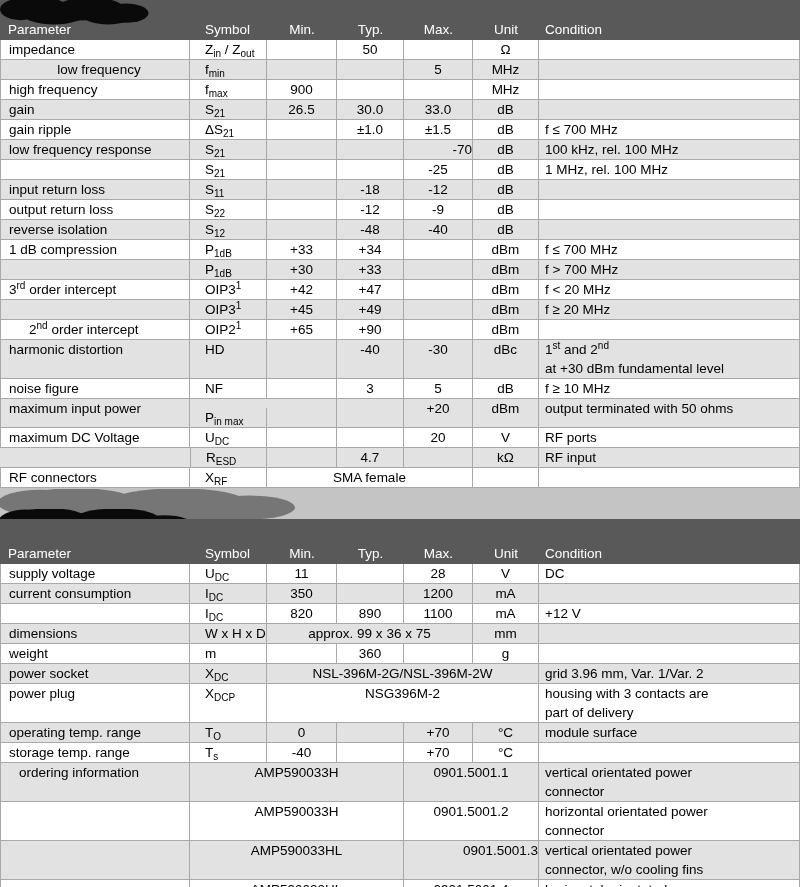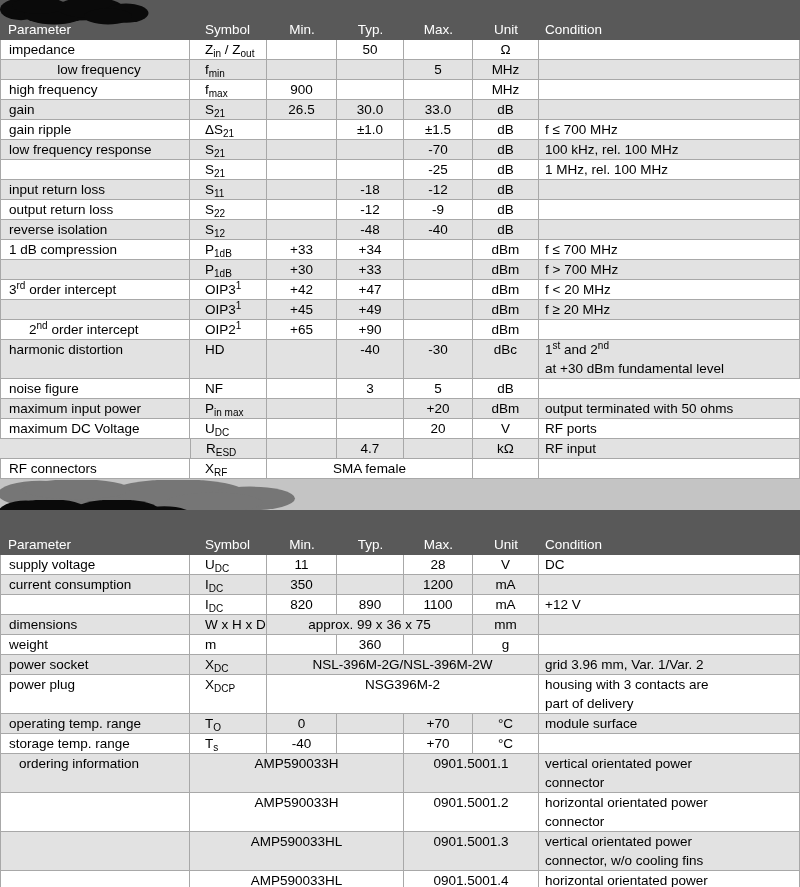--- a/index.html
+++ b/index.html
@@ -108,21 +108,21 @@
           <div class="cell c-num" style="grid-column: 4 / 5;">±1.0</div>
           <div class="cell c-num" style="grid-column: 5 / 6;">±1.5</div>
           <div class="cell c-unit" style="grid-column: 6 / 7;">dB</div>
           <div class="cell c-cond" style="grid-column: 7 / 8;">f ≤ 700 MHz</div>
         </div>
         <div class="row g">
           <div class="cell c-param" style="grid-column: 1 / 2;">low frequency response</div>
           <div class="cell c-sym" style="grid-column: 2 / 3;"><span>S</span><sub>21</sub></div>
           <div class="cell c-num" style="grid-column: 3 / 4;"></div>
           <div class="cell c-num" style="grid-column: 4 / 5;"></div>
-          <div class="cell c-num" style="grid-column: 5 / 6;">-70</div>
+          <div class="cell c-num" style="grid-column: 5 / 6; text-align: right;">-70</div>
           <div class="cell c-unit" style="grid-column: 6 / 7;">dB</div>
           <div class="cell c-cond" style="grid-column: 7 / 8;">100 kHz, rel. 100 MHz</div>
         </div>
         <div class="row">
           <div class="cell c-param" style="grid-column: 1 / 2;"></div>
           <div class="cell c-sym" style="grid-column: 2 / 3;"><span>S</span><sub>21</sub></div>
           <div class="cell c-num" style="grid-column: 3 / 4;"></div>
           <div class="cell c-num" style="grid-column: 4 / 5;"></div>
           <div class="cell c-num" style="grid-column: 5 / 6;">-25</div>
           <div class="cell c-unit" style="grid-column: 6 / 7;">dB</div>
@@ -210,24 +210,25 @@
           <div class="cell c-cond" style="grid-column: 7 / 8;"><span>1</span><sup>st</sup><span> and 2</span><sup>nd</sup><span>
 at +30 dBm fundamental level</span></div>
         </div>
         <div class="row">
           <div class="cell c-param" style="grid-column: 1 / 2;">noise figure</div>
           <div class="cell c-sym" style="grid-column: 2 / 3;">NF</div>
           <div class="cell c-num" style="grid-column: 3 / 4;"></div>
           <div class="cell c-num" style="grid-column: 4 / 5;">3</div>
           <div class="cell c-num" style="grid-column: 5 / 6;">5</div>
           <div class="cell c-unit" style="grid-column: 6 / 7;">dB</div>
+          <div class="cell c-cond" style="grid-column: 7 / 8;">f ≥ 10 MHz</div>
         </div>
         <div class="row g">
           <div class="cell c-param" style="grid-column: 1 / 2;">maximum input power</div>
-          <div class="cell c-sym" style="grid-column: 2 / 3;"><span>P</span><sub>in max</sub></div>
+          <div class="cell c-sym" style="grid-column: 2 / 3; margin-top: 9px;"><span>P</span><sub>in max</sub></div>
           <div class="cell c-num" style="grid-column: 3 / 4;"></div>
           <div class="cell c-num" style="grid-column: 4 / 5;"></div>
           <div class="cell c-num" style="grid-column: 5 / 6;">+20</div>
           <div class="cell c-unit" style="grid-column: 6 / 7;">dBm</div>
           <div class="cell c-cond" style="grid-column: 7 / 8;">output terminated with 50 ohms</div>
         </div>
         <div class="row">
           <div class="cell c-param" style="grid-column: 1 / 2;">maximum DC Voltage</div>
           <div class="cell c-sym" style="grid-column: 2 / 3;"><span>U</span><sub>DC</sub></div>
           <div class="cell c-num" style="grid-column: 3 / 4;"></div>
@@ -370,21 +371,21 @@
         <div class="row tall">
           <div class="cell c-param" style="grid-column: 1 / 2;"></div>
           <div class="cell c-part" style="grid-column: 2 / 5;">AMP590033H</div>
           <div class="cell c-code" style="grid-column: 5 / 7;">0901.5001.2</div>
           <div class="cell c-cond" style="grid-column: 7 / 8;">horizontal orientated power
 connector</div>
         </div>
         <div class="row g tall">
           <div class="cell c-param" style="grid-column: 1 / 2;"></div>
           <div class="cell c-part" style="grid-column: 2 / 5;">AMP590033HL</div>
-          <div class="cell c-code" style="grid-column: 5 / 7;">0901.5001.3</div>
+          <div class="cell c-code" style="grid-column: 5 / 7; text-align: right;">0901.5001.3</div>
           <div class="cell c-cond" style="grid-column: 7 / 8;">vertical orientated power
 connector, w/o cooling fins</div>
         </div>
         <div class="row tall">
           <div class="cell c-param" style="grid-column: 1 / 2;"></div>
           <div class="cell c-part" style="grid-column: 2 / 5;">AMP590033HL</div>
           <div class="cell c-code" style="grid-column: 5 / 7;">0901.5001.4</div>
           <div class="cell c-cond" style="grid-column: 7 / 8;">horizontal orientated power
 connector, w/o cooling fins</div>
         </div>

